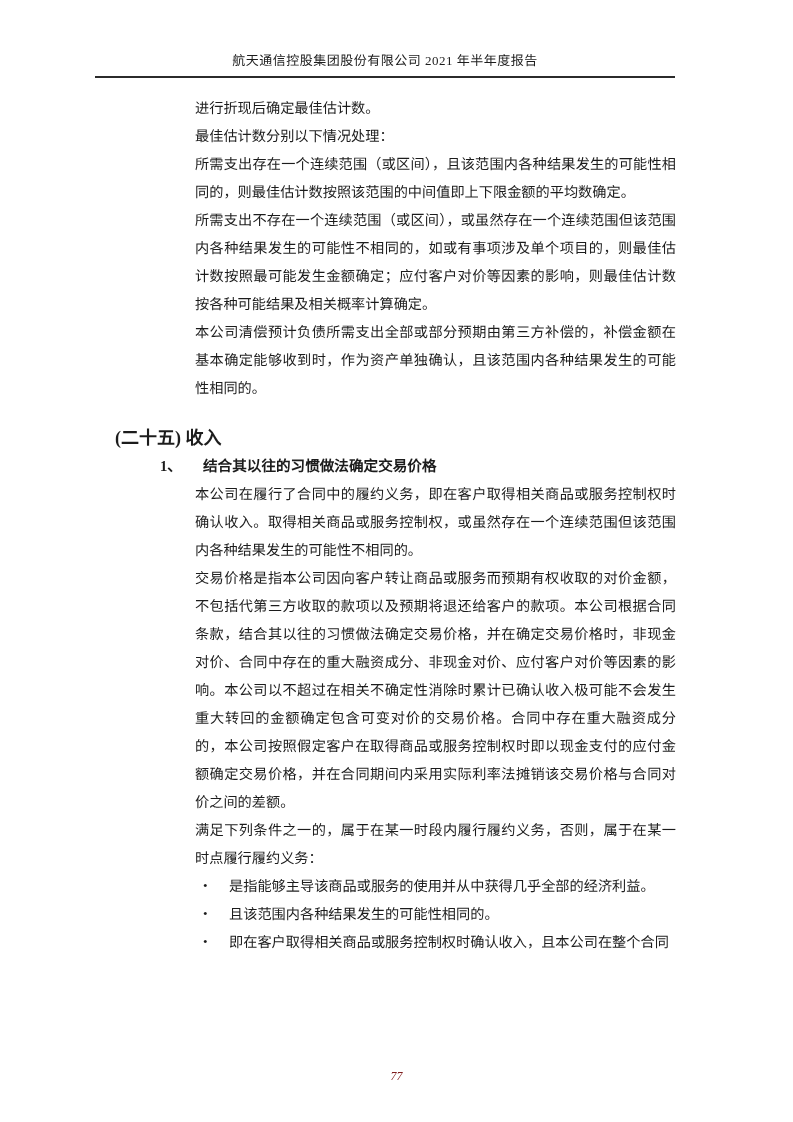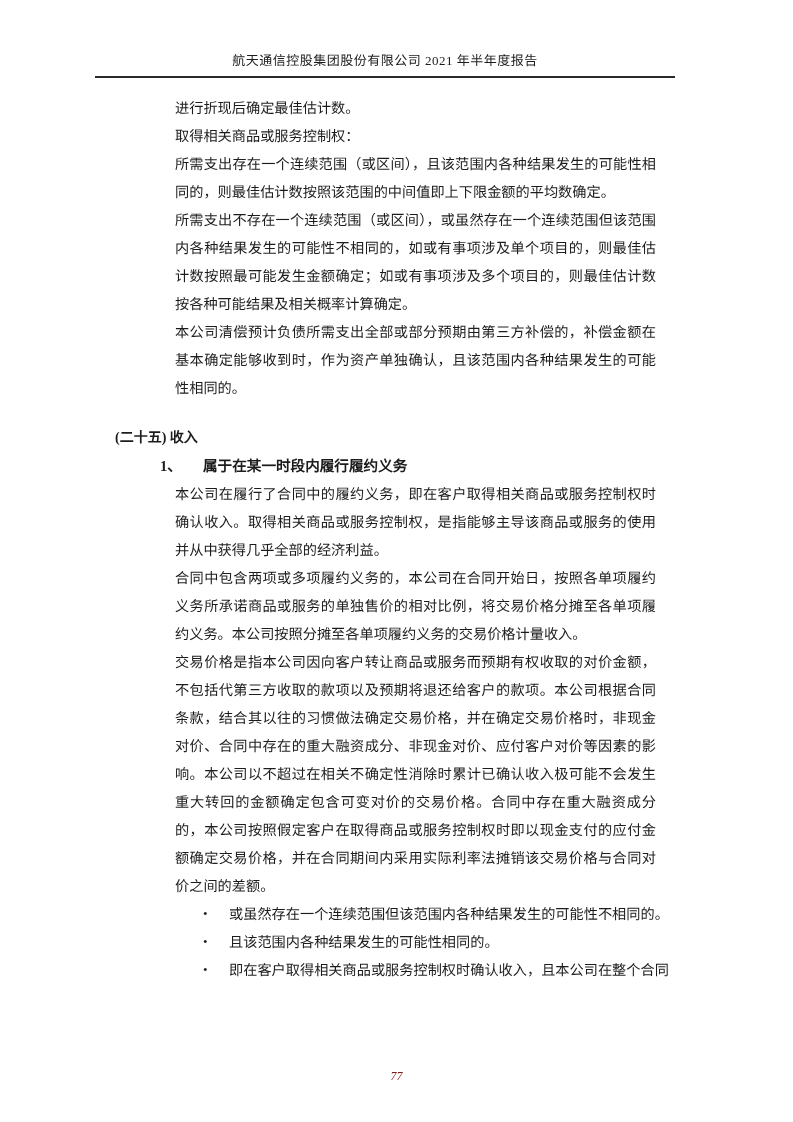--- a/index.html
+++ b/index.html
@@ -33,27 +33,27 @@
     position: absolute;
     top: 94px;
     left: 95px;
     width: 592px;
     font-size: 14.2px;
     line-height: 28px;
     text-align: justify;
     text-justify: inter-ideograph;
   }
   .body-para {
-    margin: 0 0 0 80px;
+    margin: 0 0 0 100px;
     width: 481px;
   }
   .section-heading {
     margin: 22px 0 0 20px;
     font-weight: bold;
-    font-size: 14px;
+    font-size: 18px;
     line-height: 28px;
     text-align: left;
   }
   .sub-heading {
     display: flex;
     font-weight: bold;
     font-size: 14.6px;
     line-height: 28px;
     text-align: left;
   }
@@ -91,39 +91,39 @@
 
 <div class="page">
 
   <div class="header">
     <span>航天通信控股集团股份有限公司 2021 年半年度报告</span>
   </div>
 
   <div class="content">
 
     <p class="body-para">进行折现后确定最佳估计数。</p>
-    <p class="body-para">取得相关商品或服务控制权：</p>
+    <p class="body-para">最佳估计数分别以下情况处理：</p>
     <p class="body-para">所需支出存在一个连续范围（或区间），且该范围内各种结果发生的可能性相同的，则最佳估计数按照该范围的中间值即上下限金额的平均数确定。</p>
-    <p class="body-para">所需支出不存在一个连续范围（或区间），或虽然存在一个连续范围但该范围内各种结果发生的可能性不相同的，如或有事项涉及单个项目的，则最佳估计数按照最可能发生金额确定；如或有事项涉及多个项目的，则最佳估计数按各种可能结果及相关概率计算确定。</p>
+    <p class="body-para">所需支出不存在一个连续范围（或区间），或虽然存在一个连续范围但该范围内各种结果发生的可能性不相同的，如或有事项涉及单个项目的，则最佳估计数按照最可能发生金额确定；应付客户对价等因素的影响，则最佳估计数按各种可能结果及相关概率计算确定。</p>
     <p class="body-para">本公司清偿预计负债所需支出全部或部分预期由第三方补偿的，补偿金额在基本确定能够收到时，作为资产单独确认，且该范围内各种结果发生的可能性相同的。</p>
 
     <div class="section-heading">(二十五) 收入</div>
 
     <div class="sub-heading">
       <span class="num">1、</span>
-      <span class="ttl">属于在某一时段内履行履约义务</span>
+      <span class="ttl">结合其以往的习惯做法确定交易价格</span>
     </div>
 
-    <p class="body-para">本公司在履行了合同中的履约义务，即在客户取得相关商品或服务控制权时确认收入。取得相关商品或服务控制权，是指能够主导该商品或服务的使用并从中获得几乎全部的经济利益。</p>
-    <p class="body-para">合同中包含两项或多项履约义务的，本公司在合同开始日，按照各单项履约义务所承诺商品或服务的单独售价的相对比例，将交易价格分摊至各单项履约义务。本公司按照分摊至各单项履约义务的交易价格计量收入。</p>
+    <p class="body-para">本公司在履行了合同中的履约义务，即在客户取得相关商品或服务控制权时确认收入。取得相关商品或服务控制权，或虽然存在一个连续范围但该范围内各种结果发生的可能性不相同的。</p>
     <p class="body-para">交易价格是指本公司因向客户转让商品或服务而预期有权收取的对价金额，不包括代第三方收取的款项以及预期将退还给客户的款项。本公司根据合同条款，结合其以往的习惯做法确定交易价格，并在确定交易价格时，非现金对价、合同中存在的重大融资成分、非现金对价、应付客户对价等因素的影响。本公司以不超过在相关不确定性消除时累计已确认收入极可能不会发生重大转回的金额确定包含可变对价的交易价格。合同中存在重大融资成分的，本公司按照假定客户在取得商品或服务控制权时即以现金支付的应付金额确定交易价格，并在合同期间内采用实际利率法摊销该交易价格与合同对价之间的差额。</p>
+    <p class="body-para">满足下列条件之一的，属于在某一时段内履行履约义务，否则，属于在某一时点履行履约义务：</p>
 
     <div class="bullet">
       <span class="dot">•</span>
-      <span class="txt">或虽然存在一个连续范围但该范围内各种结果发生的可能性不相同的。</span>
+      <span class="txt">是指能够主导该商品或服务的使用并从中获得几乎全部的经济利益。</span>
     </div>
     <div class="bullet">
       <span class="dot">•</span>
       <span class="txt">且该范围内各种结果发生的可能性相同的。</span>
     </div>
     <div class="bullet">
       <span class="dot">•</span>
       <span class="txt">即在客户取得相关商品或服务控制权时确认收入，且本公司在整个合同</span>
     </div>
 

